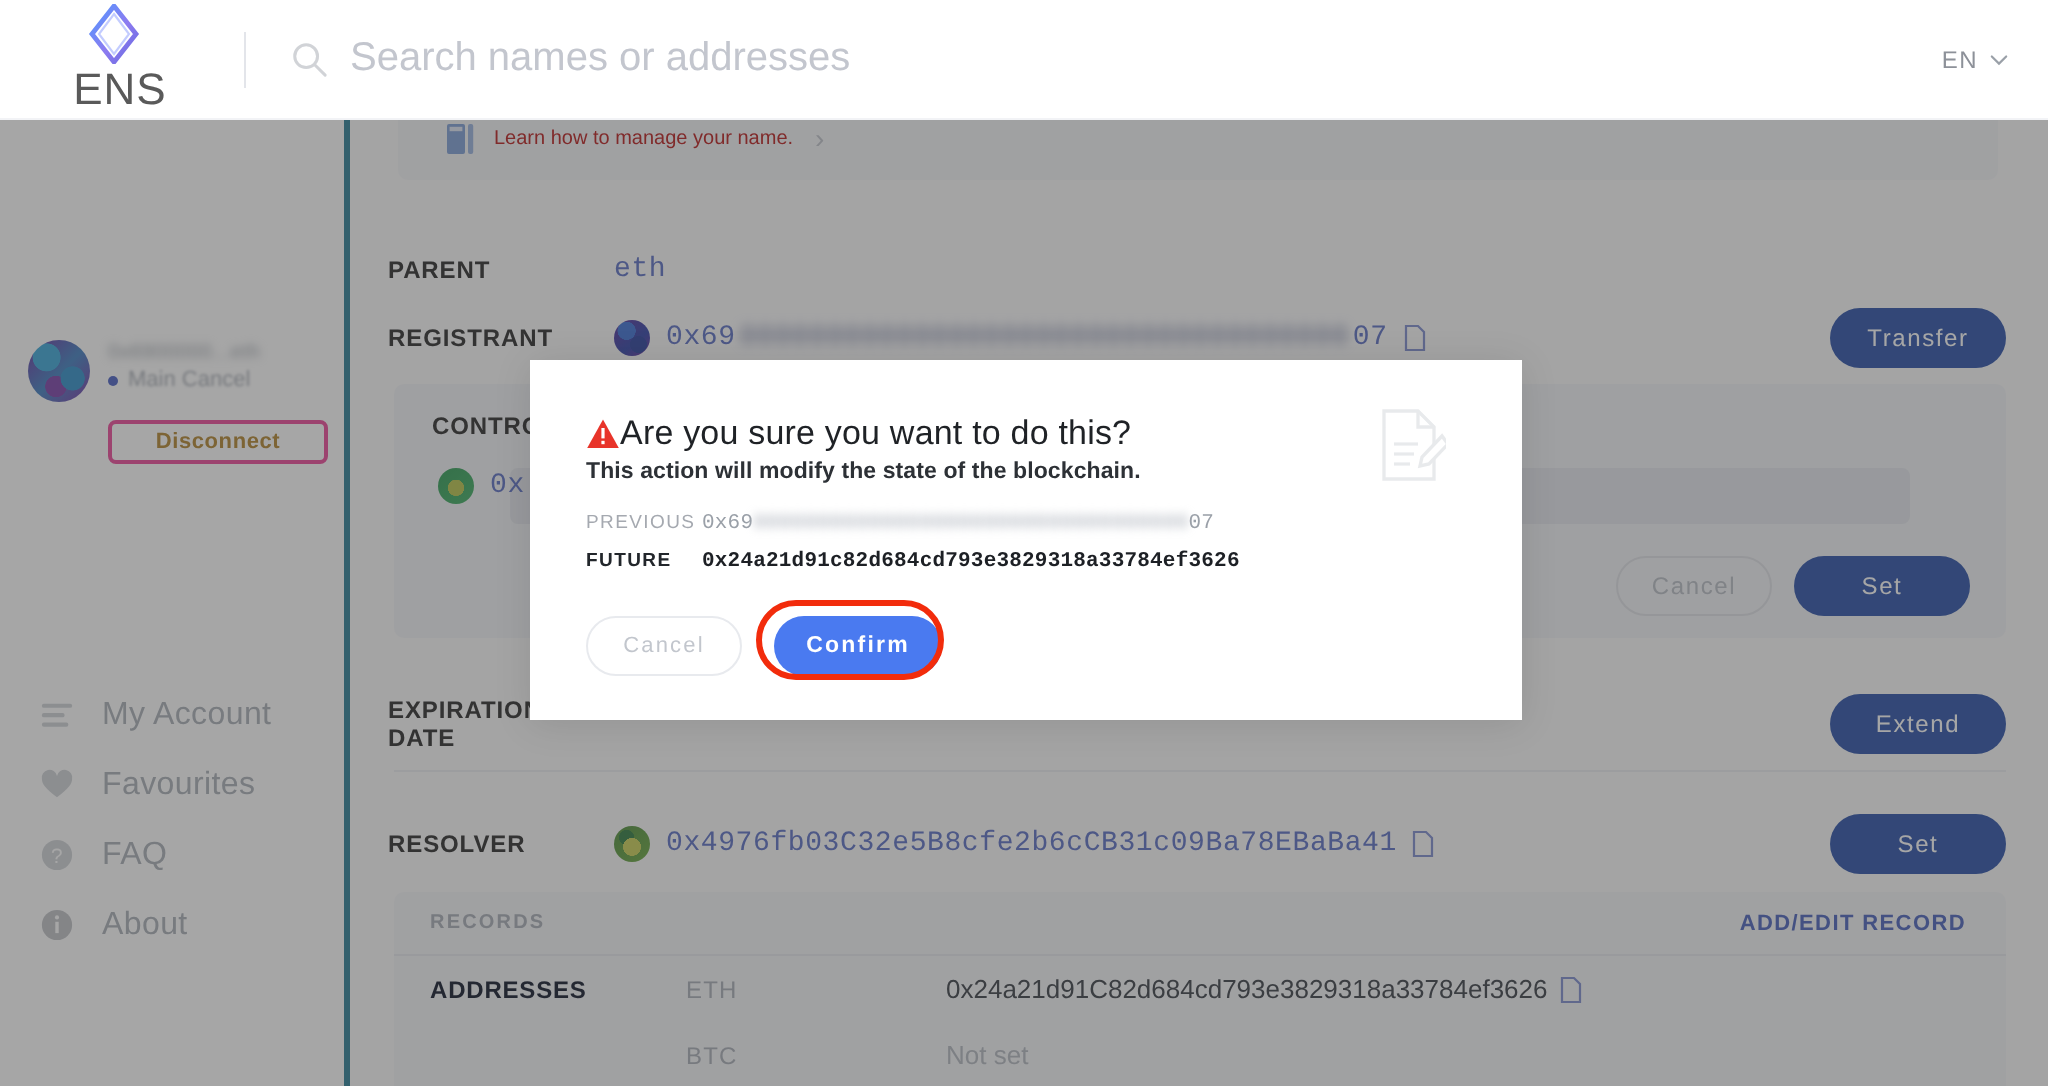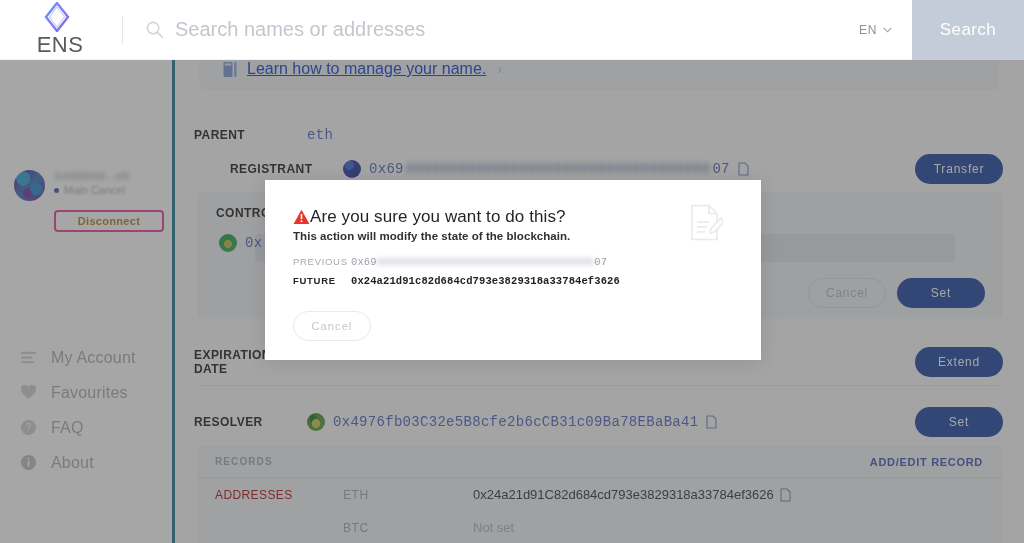--- a/index.html
+++ b/index.html
@@ -91,21 +91,21 @@
 
   
   .main { position: absolute; top: 0; left: 175px; width: 849px; height: 483px; background: #fbfbfc; }
 
   .banner {
     position: absolute; top: -12px; left: 24px; width: 800px; height: 42px;
     background: #f4f5f8; border-radius: 5px;
     display: flex; align-items: center; padding-left: 24px; gap: 9px;
   }
   .banner-icon { width: 15px; height: 17px; flex: 0 0 auto; }
-  .banner-text { font-size: 16px; color: #1d4ed8; text-decoration: underline; }
+  .banner-text { font-size: 10px; color: #b91c1c; }
   .banner-caret { color: #c0c4cb; font-size: 14px; margin-left: 2px; }
 
   .row { position: absolute; left: 0; width: 849px; display: flex; align-items: center; }
   .row-label {
     width: 132px; padding-left: 19px; font-size: 12px; font-weight: bold;
     color: #2b2b2b; letter-spacing: .45px;
   }
   .row-val { display: flex; align-items: center; gap: 8px; font-size: 14px; }
   .mono { font-family: "Liberation Mono", monospace; letter-spacing: .3px; }
   .addr-link { color: #5b6fc4; font-size: 14px; }
@@ -158,21 +158,21 @@
     position: absolute; top: 386px; left: 22px; width: 806px; height: 120px;
     background: #f4f5f8; border-radius: 5px; overflow: hidden;
   }
   .records-head {
     height: 32px; display: flex; align-items: center; justify-content: space-between;
     padding: 0 20px 0 18px; border-bottom: 1px solid #e7e9ee;
   }
   .records-title { font-size: 10px; color: #a9aeb7; letter-spacing: 1.1px; font-weight: bold; }
   .records-action { font-size: 11px; color: #4b63bd; letter-spacing: .7px; font-weight: bold; cursor: pointer; }
   .rec-row { display: flex; align-items: center; height: 33px; padding-left: 18px; }
-  .rec-name { width: 128px; font-size: 12px; font-weight: normal; color: #b91c1c; letter-spacing: .4px; }
+  .rec-name { width: 128px; font-size: 12px; font-weight: bold; color: #0f172a; letter-spacing: .4px; }
   .rec-key { width: 130px; font-size: 12px; color: #a9aeb7; letter-spacing: .6px; }
   .rec-val { font-size: 13px; color: #3a3f46; display: flex; align-items: center; gap: 6px; }
   .rec-val.unset { color: #b4b9c1; }
 
   .hr-line { position: absolute; left: 22px; width: 806px; height: 1px; background: #eceef2; }
 
   
   .modal {
     position: absolute; top: 180px; left: 265px; width: 496px; height: 180px;
     background: #ffffff; z-index: 50; box-shadow: 0 2px 18px rgba(0,0,0,.10);
@@ -237,21 +237,20 @@
         <line x1="13" y1="13" x2="18.5" y2="18.5" stroke="#9aa0a8" stroke-width="1.6" stroke-linecap="round"></line>
       </svg>
       <input class="search-input" type="text" placeholder="Search names or addresses" style="">
     </div>
     <div class="lang">
       <span>EN</span>
       <svg class="chev" viewBox="0 0 10 6">
         <path d="M1 1 L5 5 L9 1" fill="none" stroke="#9aa0a8" stroke-width="1.2" stroke-linecap="round"></path>
       </svg>
     </div>
-    <button class="search-btn">Search</button>
   </div>
 
   <div class="page-body">
 
     <div class="sidebar">
       <div class="acct">
         <div class="acct-row">
           <div class="avatar"></div>
           <div>
             <div class="acct-name">0x6900000...eth</div>
@@ -309,21 +308,21 @@
         </svg>
         <span class="banner-text">Learn how to manage your name.</span>
         <span class="banner-caret">›</span>
       </div>
 
       <div class="row" style="top:62px;height:26px;">
         <div class="row-label">PARENT</div>
         <div class="row-val addr-link mono">eth</div>
       </div>
 
-      <div class="row" style="top:95px;height:28px;padding-left:36px;">
+      <div class="row" style="top:95px;height:28px;">
         <div class="row-label">REGISTRANT</div>
         <div class="row-val">
           <span class="blockie reg"></span>
           <span class="addr-link mono">0x69</span>
           <span class="addr-link mono blur-addr" style="margin-left:-6px;">00000000000000000000000000000000000</span>
           <span class="addr-link mono" style="margin-left:-6px;">07</span>
           <svg class="copy-icon" viewBox="0 0 11 14">
             <path d="M1 1 h6 l3 3 v9 H1 Z" fill="none" stroke="#7e8dd0" stroke-width="1.1"></path>
           </svg>
         </div>
@@ -415,16 +414,20 @@
         <span class="kv-val prev"><span>0x69</span><span class="redact">0000000000000000000000000000000000</span><span>07</span></span>
       </div>
       <div class="kv-row">
         <span class="kv-key fut">FUTURE</span>
         <span class="kv-val fut">0x24a21d91c82d684cd793e3829318a33784ef3626</span>
       </div>
     </div>
 
     <div class="modal-actions">
       <button class="btn-cancel">Cancel</button>
+      <div class="confirm-wrap">
+        <button class="btn-confirm">Confirm</button>
+        <div class="hl-ring"></div>
+      </div>
     </div>
   </div>
 
 </div>
 
 </body></html>

